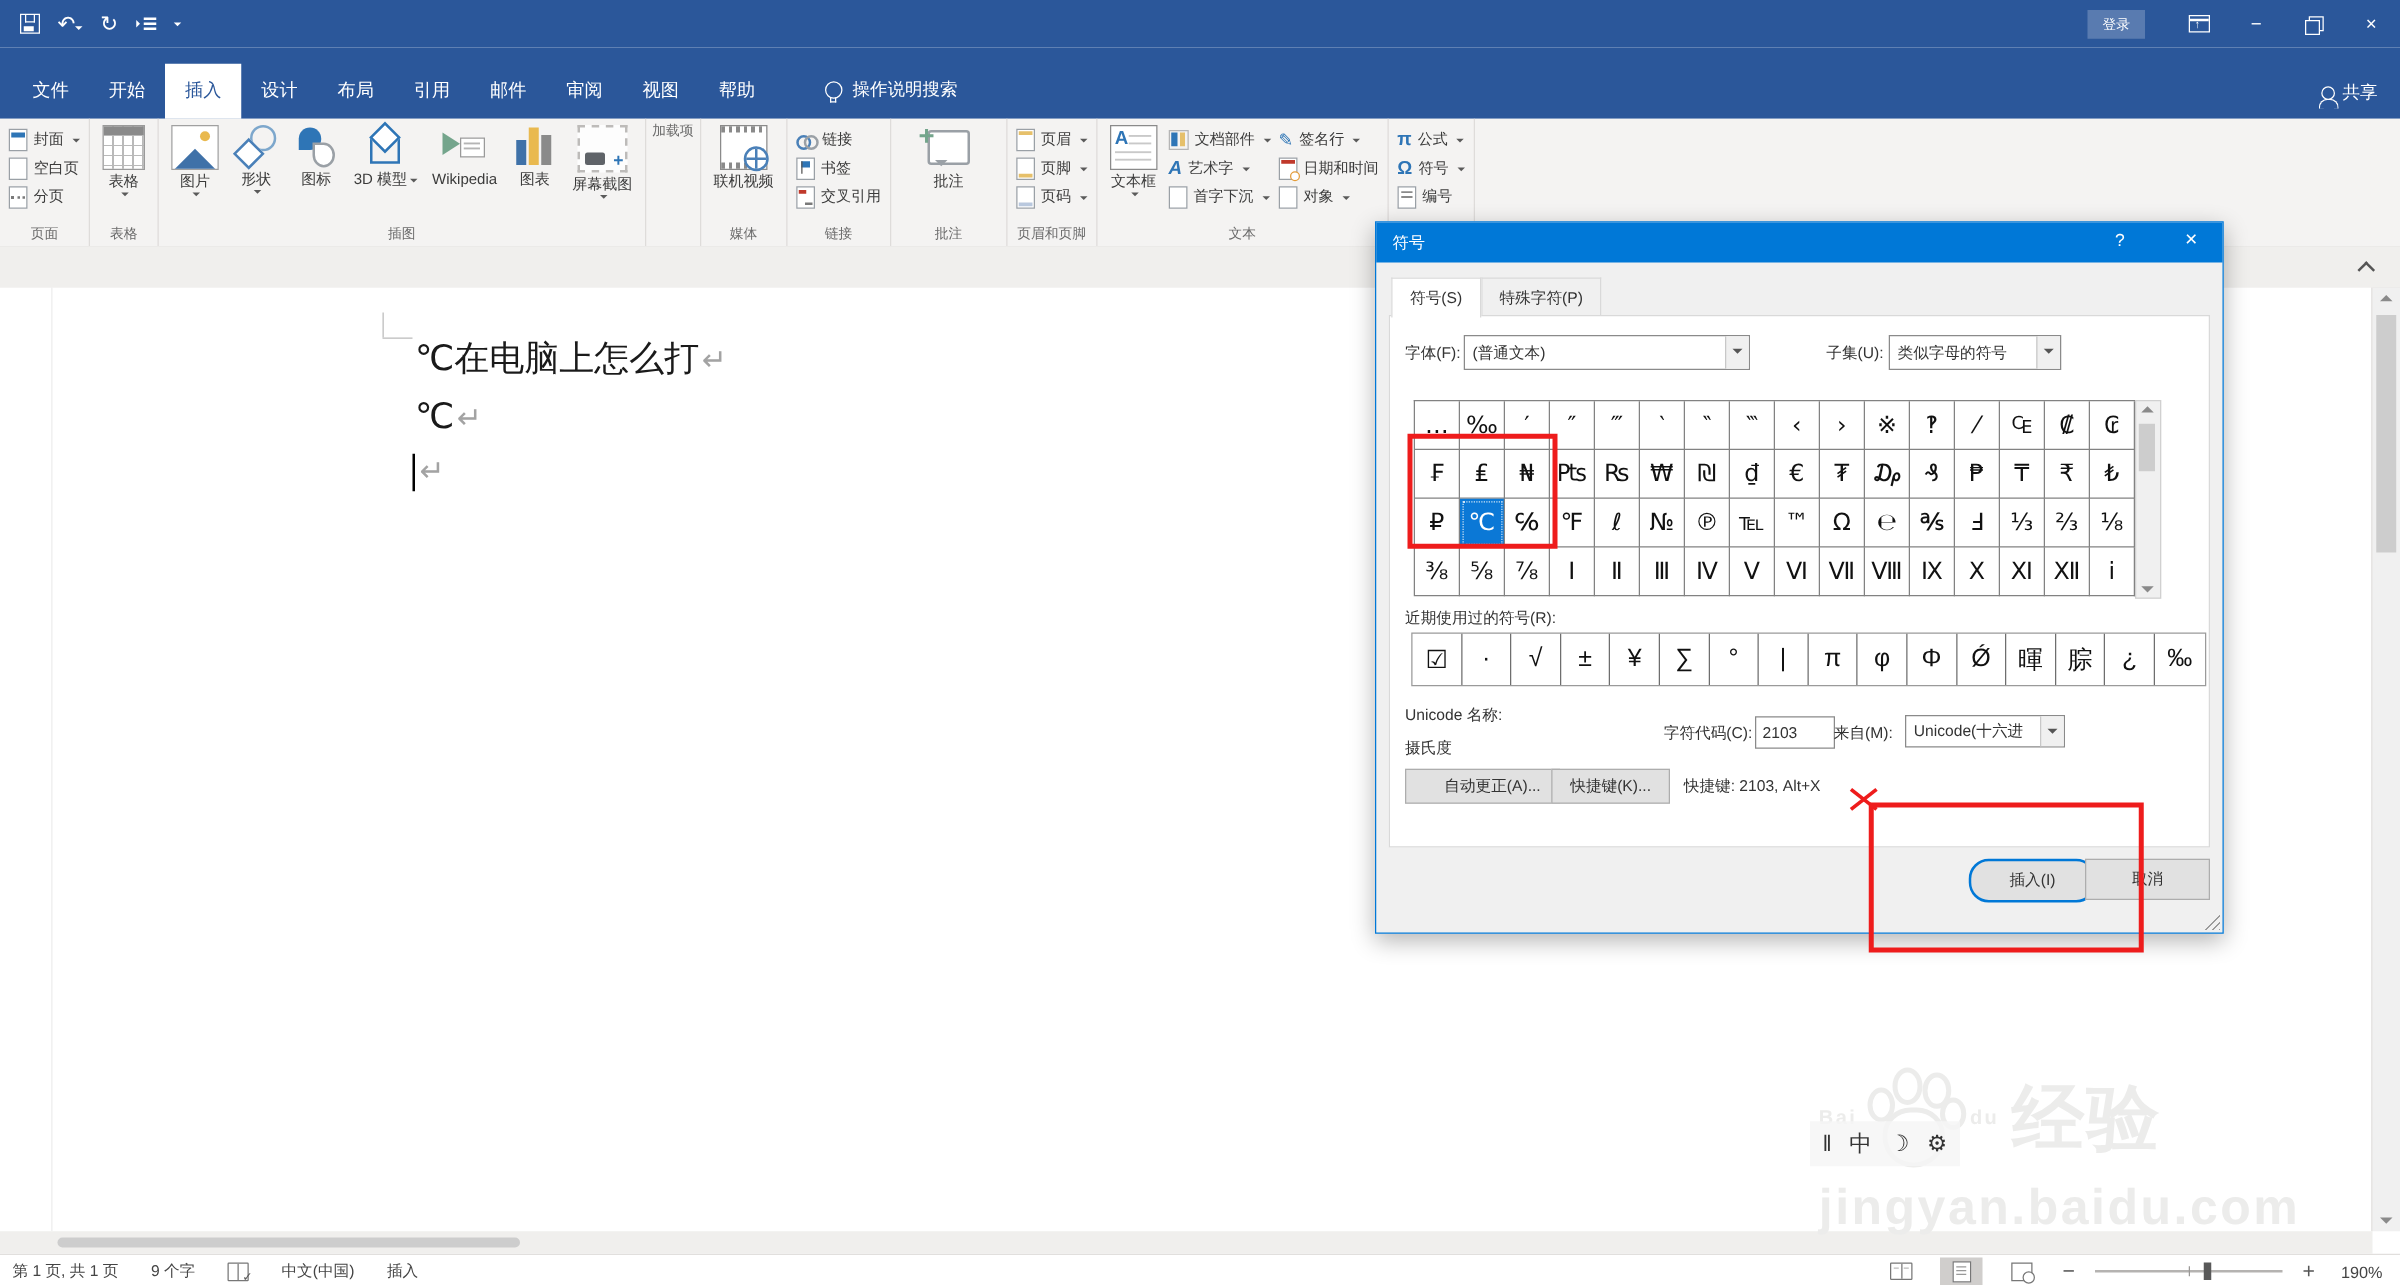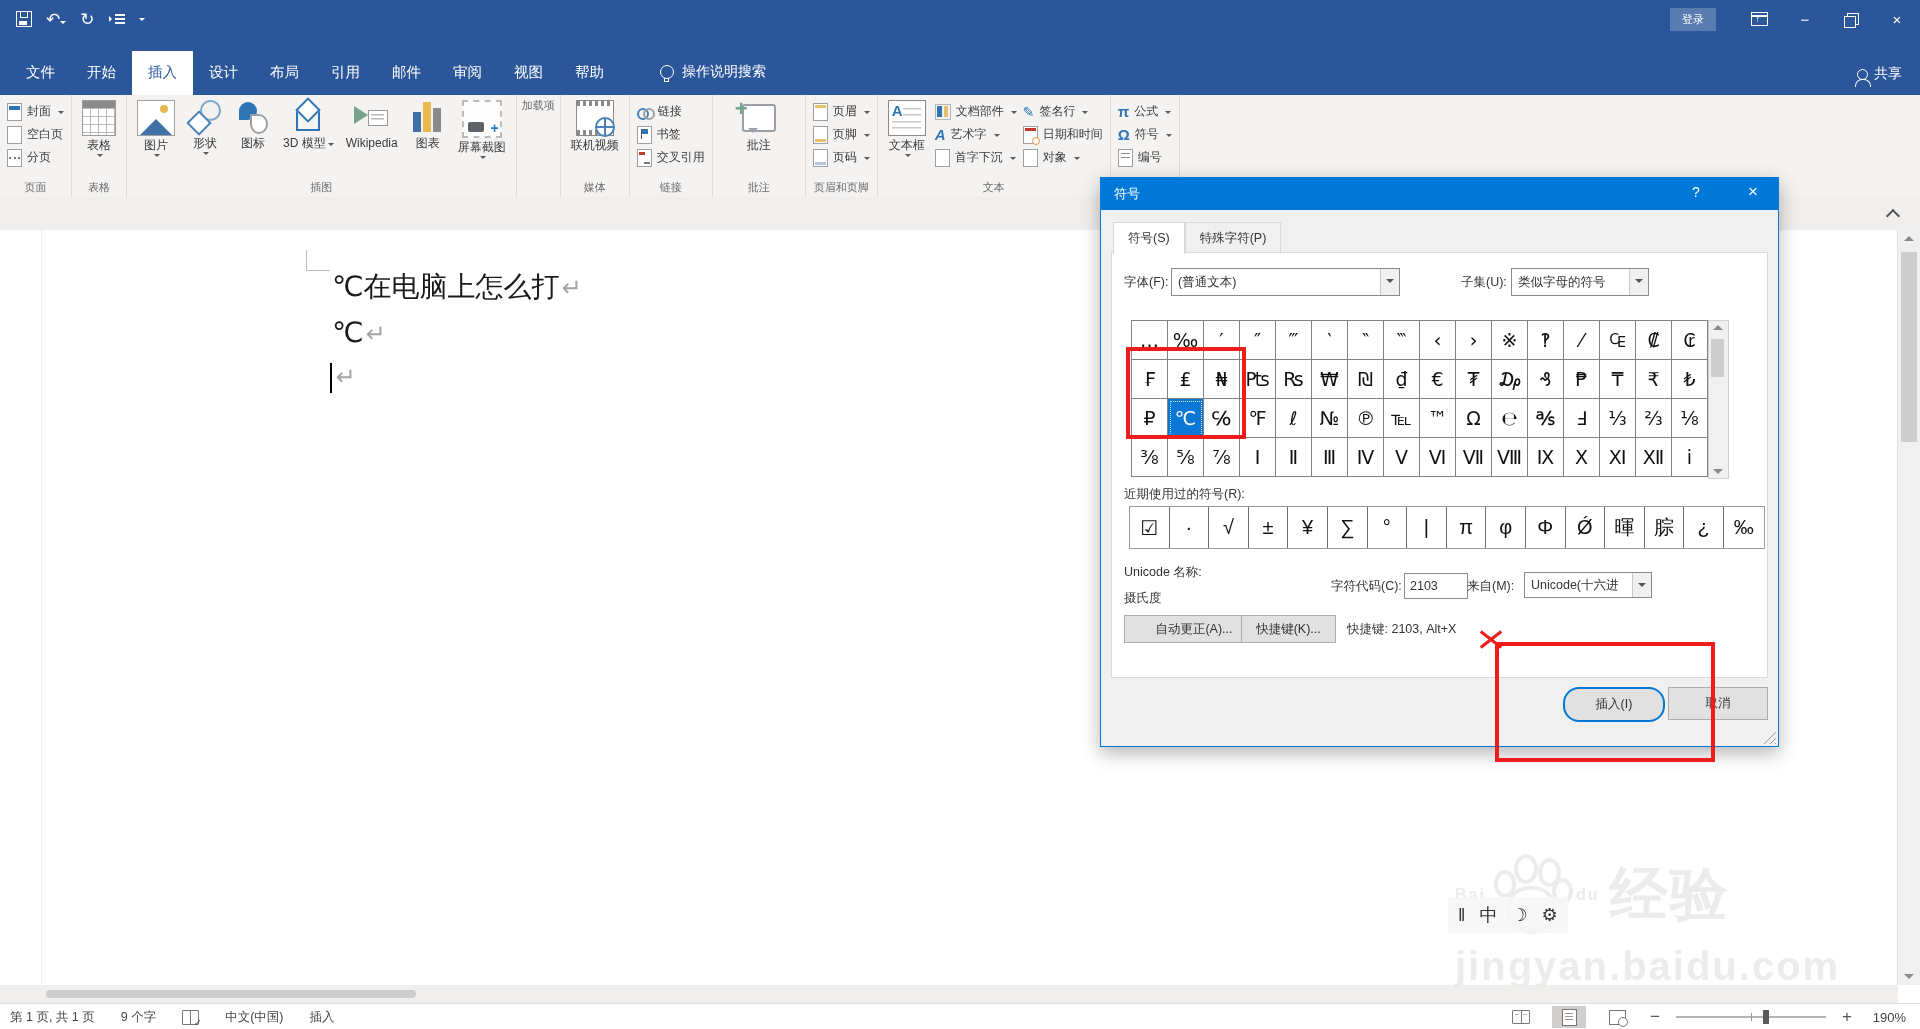--- a/index.html
+++ b/index.html
@@ -672,21 +672,21 @@
     <div class="dlbl" style="left:366px;top:400px;">来自(M):</div>
     <div class="combo" style="left:423px;top:394px;width:126px;height:24px;">
       <span class="cv">Unicode(十六进</span>
         <span class="ca"></span>
     </div>
 
     <div class="dbtn" style="left:23px;top:437px;width:106px;padding-left:16px;">自动更正(A)...</div>
     <div class="dbtn" style="left:140px;top:437px;width:93px;">快捷键(K)...</div>
     <div class="dlbl" style="left:246px;top:443px;">快捷键: 2103, Alt+X</div>
 
-    <div class="dbtn primary" style="left:462px;top:509px;width:98px;height:31px;border-radius:16px;">插入(I)</div>
+    <div class="dbtn primary" style="left:474px;top:509px;width:98px;height:31px;border-radius:16px;">插入(I)</div>
     <div class="dbtn" style="left:567px;top:509px;width:98px;height:31px;">取消</div>
     <div class="grip"></div>
   </div>
 
   <div class="anno" style="left:1126px;top:347px;width:112px;height:84px;"></div>
   <div class="anno" style="left:1495px;top:642px;width:212px;height:112px;"></div>
   <div class="anno-x" style="left:1478px;top:626px;"></div>
 
 </div>
 

